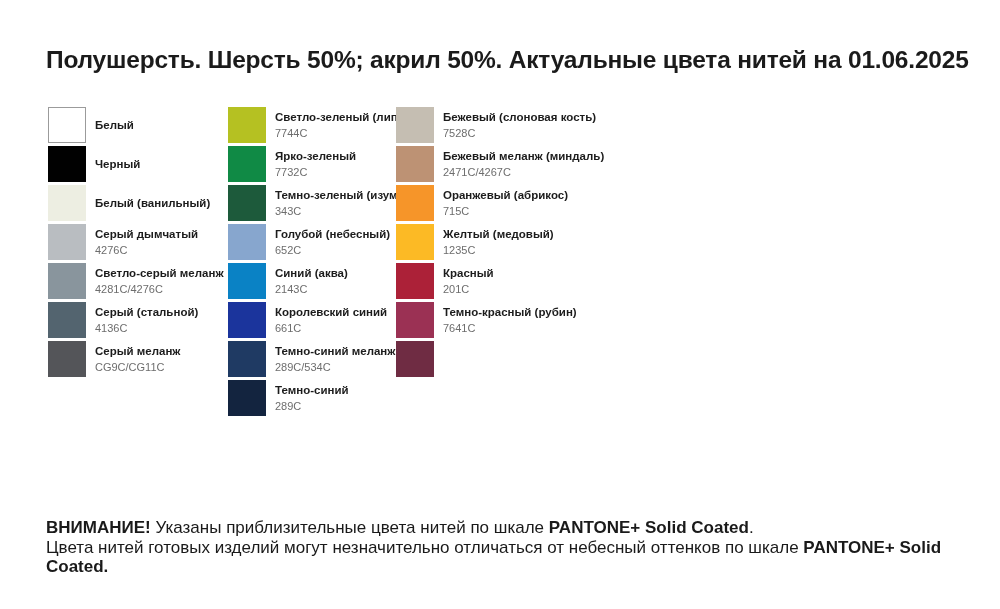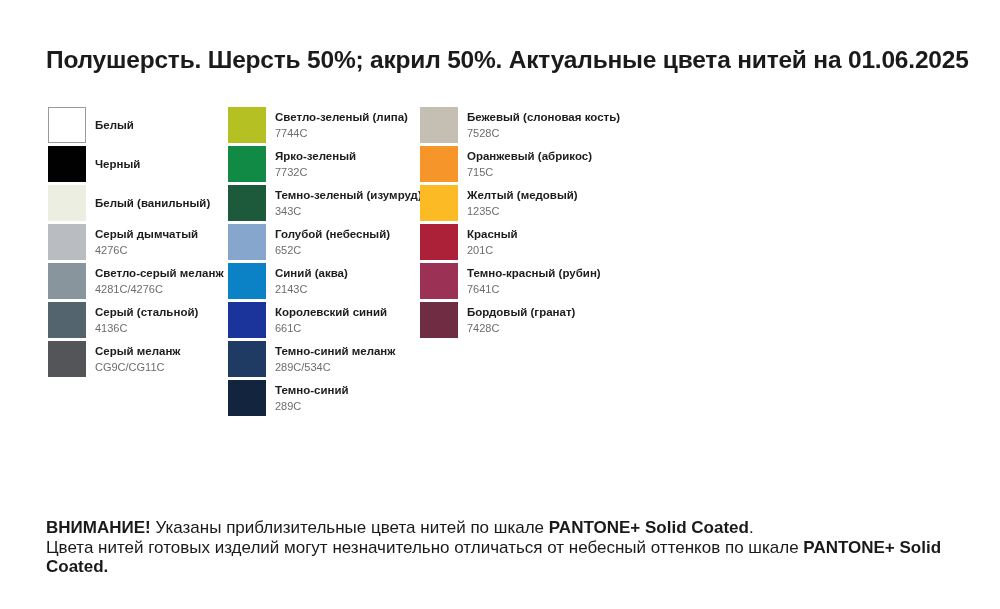--- a/index.html
+++ b/index.html
@@ -17,21 +17,21 @@
     top: 46px;
     font-size: 24.5px;
     font-weight: bold;
     color: #1b1b1b;
     letter-spacing: -0.2px;
     white-space: nowrap;
   }
   .palette-col { position: absolute; top: 107px; }
   .col-1 { left: 48px; }
   .col-2 { left: 228px; }
-  .col-3 { left: 420px; }
+  .col-3 { left: 396px; }
   .color-row { height: 39px; display: flex; align-items: flex-start; }
   .swatch {
     width: 38px;
     height: 36px;
     flex: 0 0 38px;
     box-sizing: border-box;
   }
   .swatch.bordered { border: 1px solid #9b9b9b; }
   .labels {
     height: 36px;
@@ -182,20 +182,27 @@
     </div>
   <div class="palette-col col-3">
       <div class="color-row">
     <div class="swatch" style="background: rgb(197, 190, 178);"></div>
     <div class="labels">
       <div class="color-name">Бежевый (слоновая кость)</div>
       <div class="color-code">7528C</div>
     </div>
   </div>
       <div class="color-row">
+    <div class="swatch" style="background: rgb(189, 146, 116);"></div>
+    <div class="labels">
+      <div class="color-name">Бежевый меланж (миндаль)</div>
+      <div class="color-code">2471C/4267C</div>
+    </div>
+  </div>
+      <div class="color-row">
     <div class="swatch" style="background: rgb(246, 149, 41);"></div>
     <div class="labels">
       <div class="color-name">Оранжевый (абрикос)</div>
       <div class="color-code">715C</div>
     </div>
   </div>
       <div class="color-row">
     <div class="swatch" style="background: rgb(252, 186, 37);"></div>
     <div class="labels">
       <div class="color-name">Желтый (медовый)</div>
@@ -211,24 +218,20 @@
   </div>
       <div class="color-row">
     <div class="swatch" style="background: rgb(155, 49, 84);"></div>
     <div class="labels">
       <div class="color-name">Темно-красный (рубин)</div>
       <div class="color-code">7641C</div>
     </div>
   </div>
       <div class="color-row">
     <div class="swatch" style="background: rgb(111, 44, 67);"></div>
-    <div class="labels">
-      <div class="color-name">Бордовый (гранат)</div>
-      <div class="color-code">7428C</div>
-    </div>
   </div>
     </div>
 
   <div class="footer">
     <div><span class="b">ВНИМАНИЕ!</span><span> Указаны приблизительные цвета нитей по шкале </span><span class="b">PANTONE+ Solid Coated</span><span>.</span></div>
     <div><span>Цвета нитей готовых изделий могут незначительно отличаться от небесный оттенков по шкале </span><span class="b">PANTONE+ Solid Coated.</span></div>
   </div>
 </div>
 
 </body></html>

